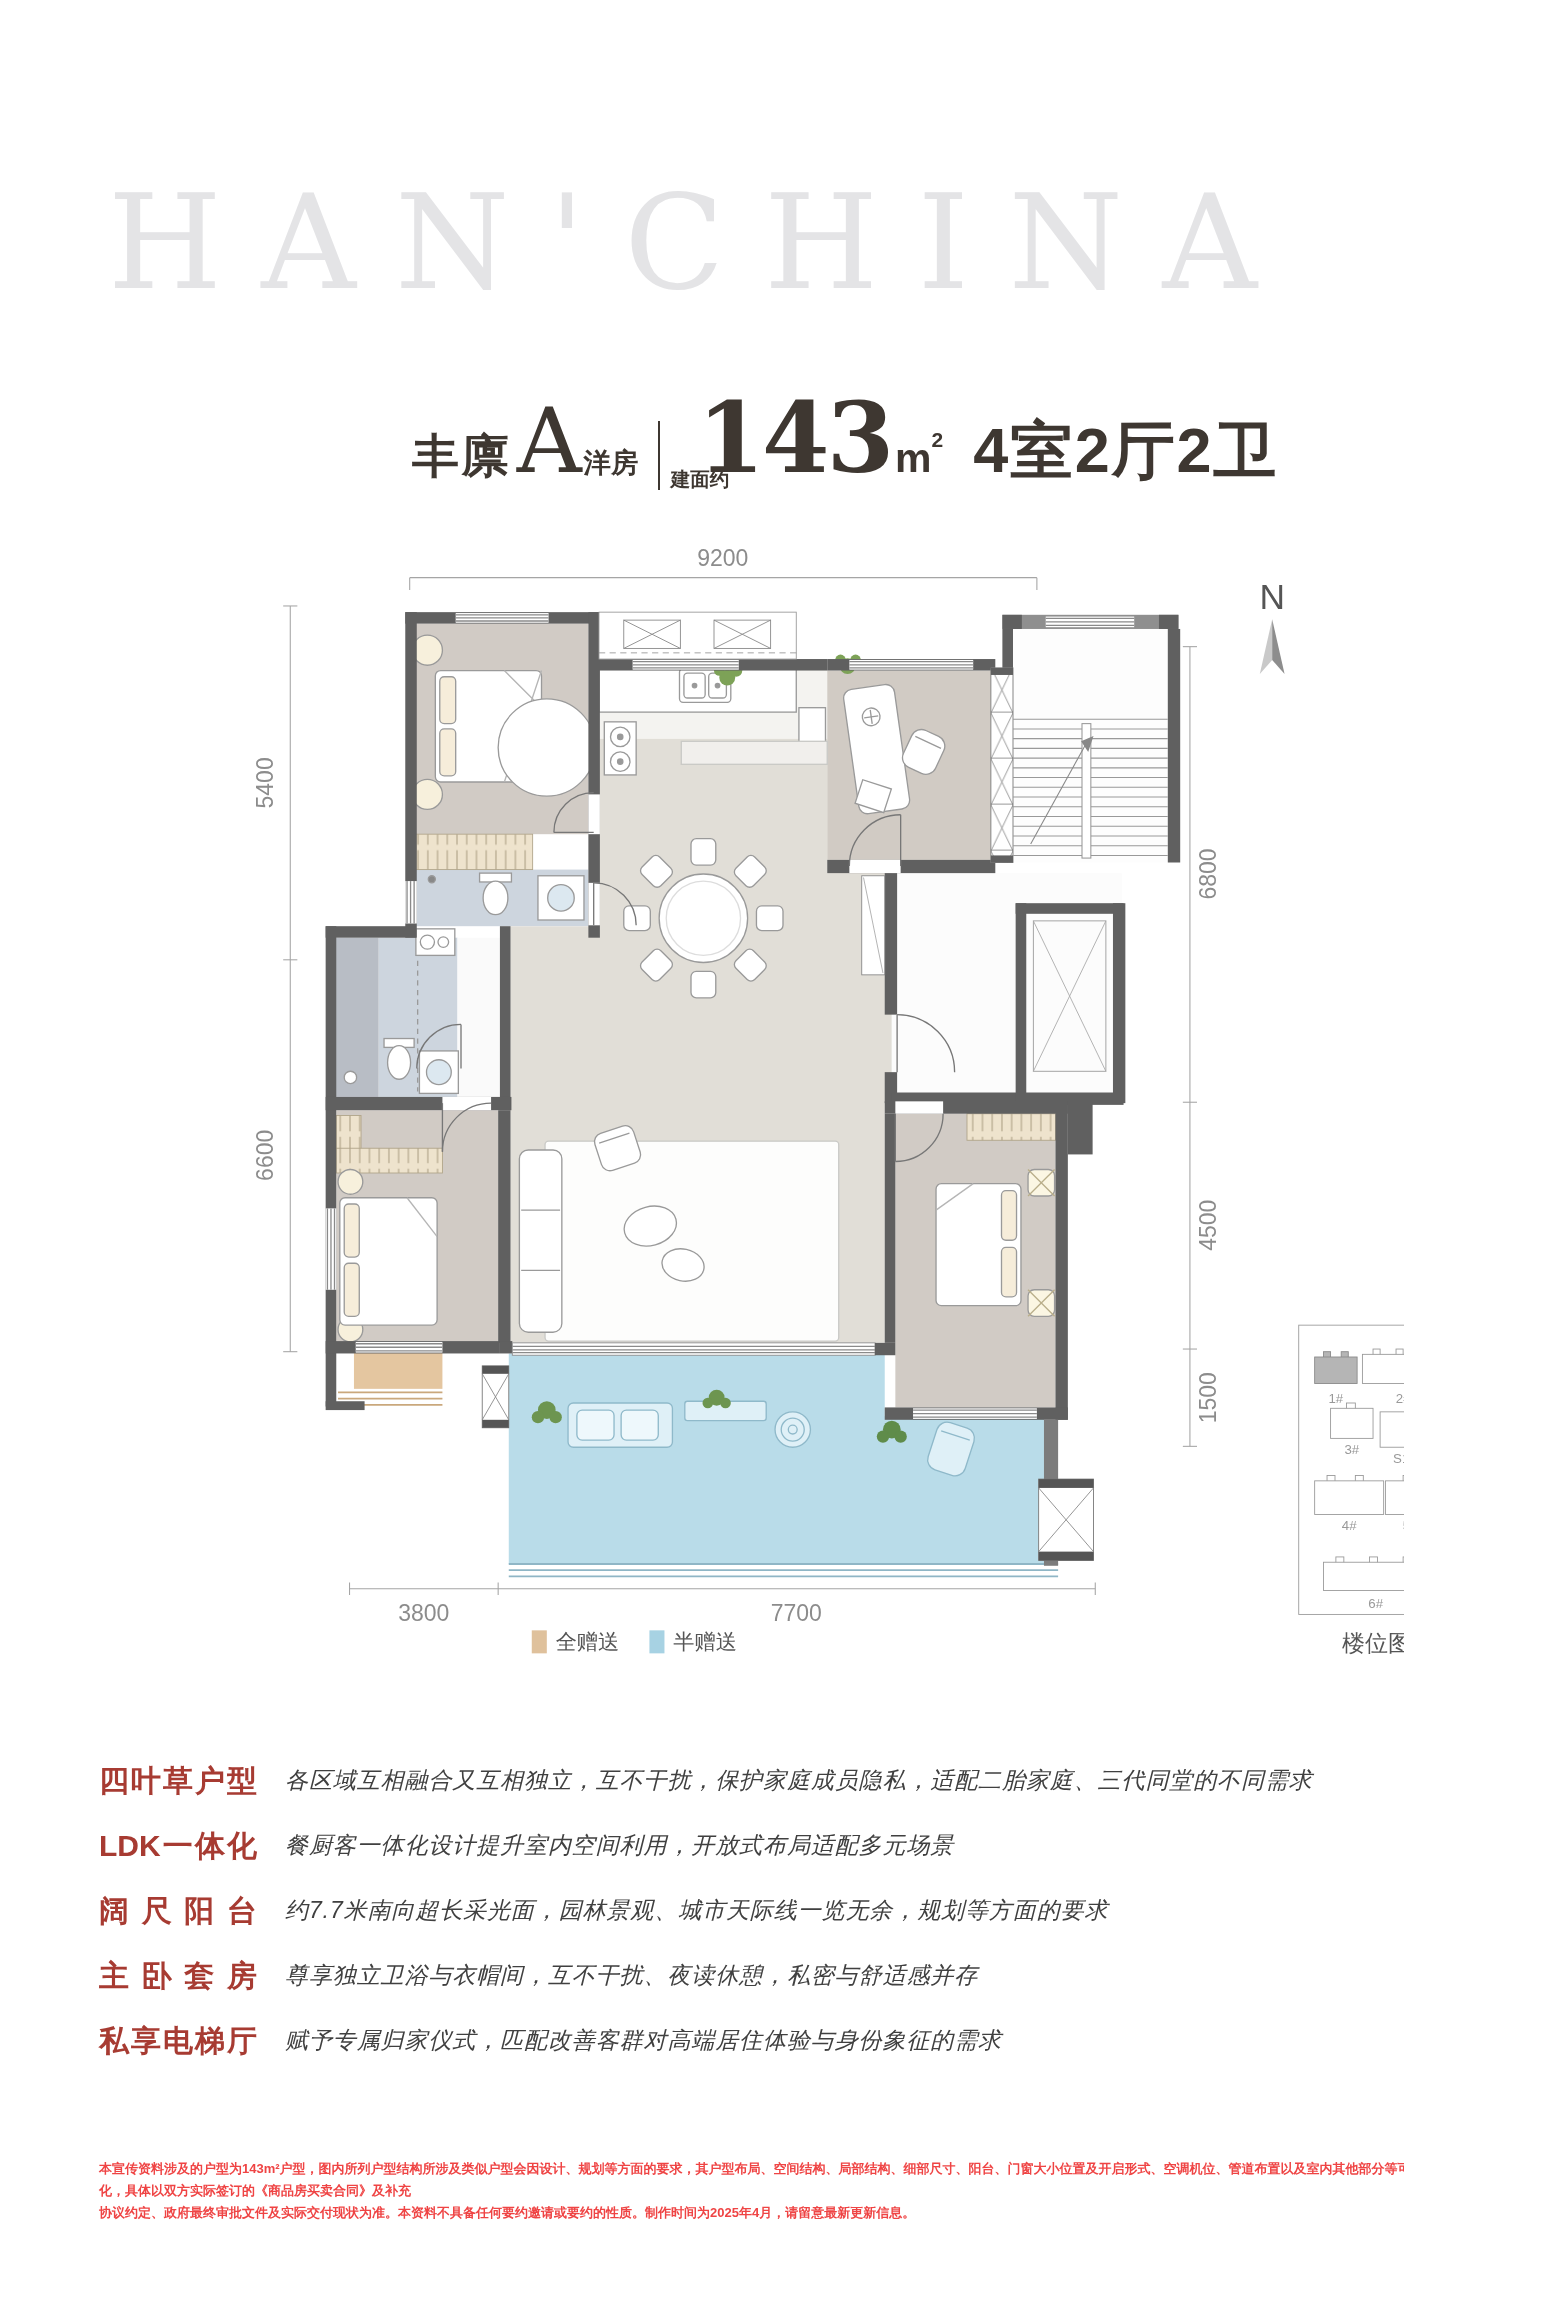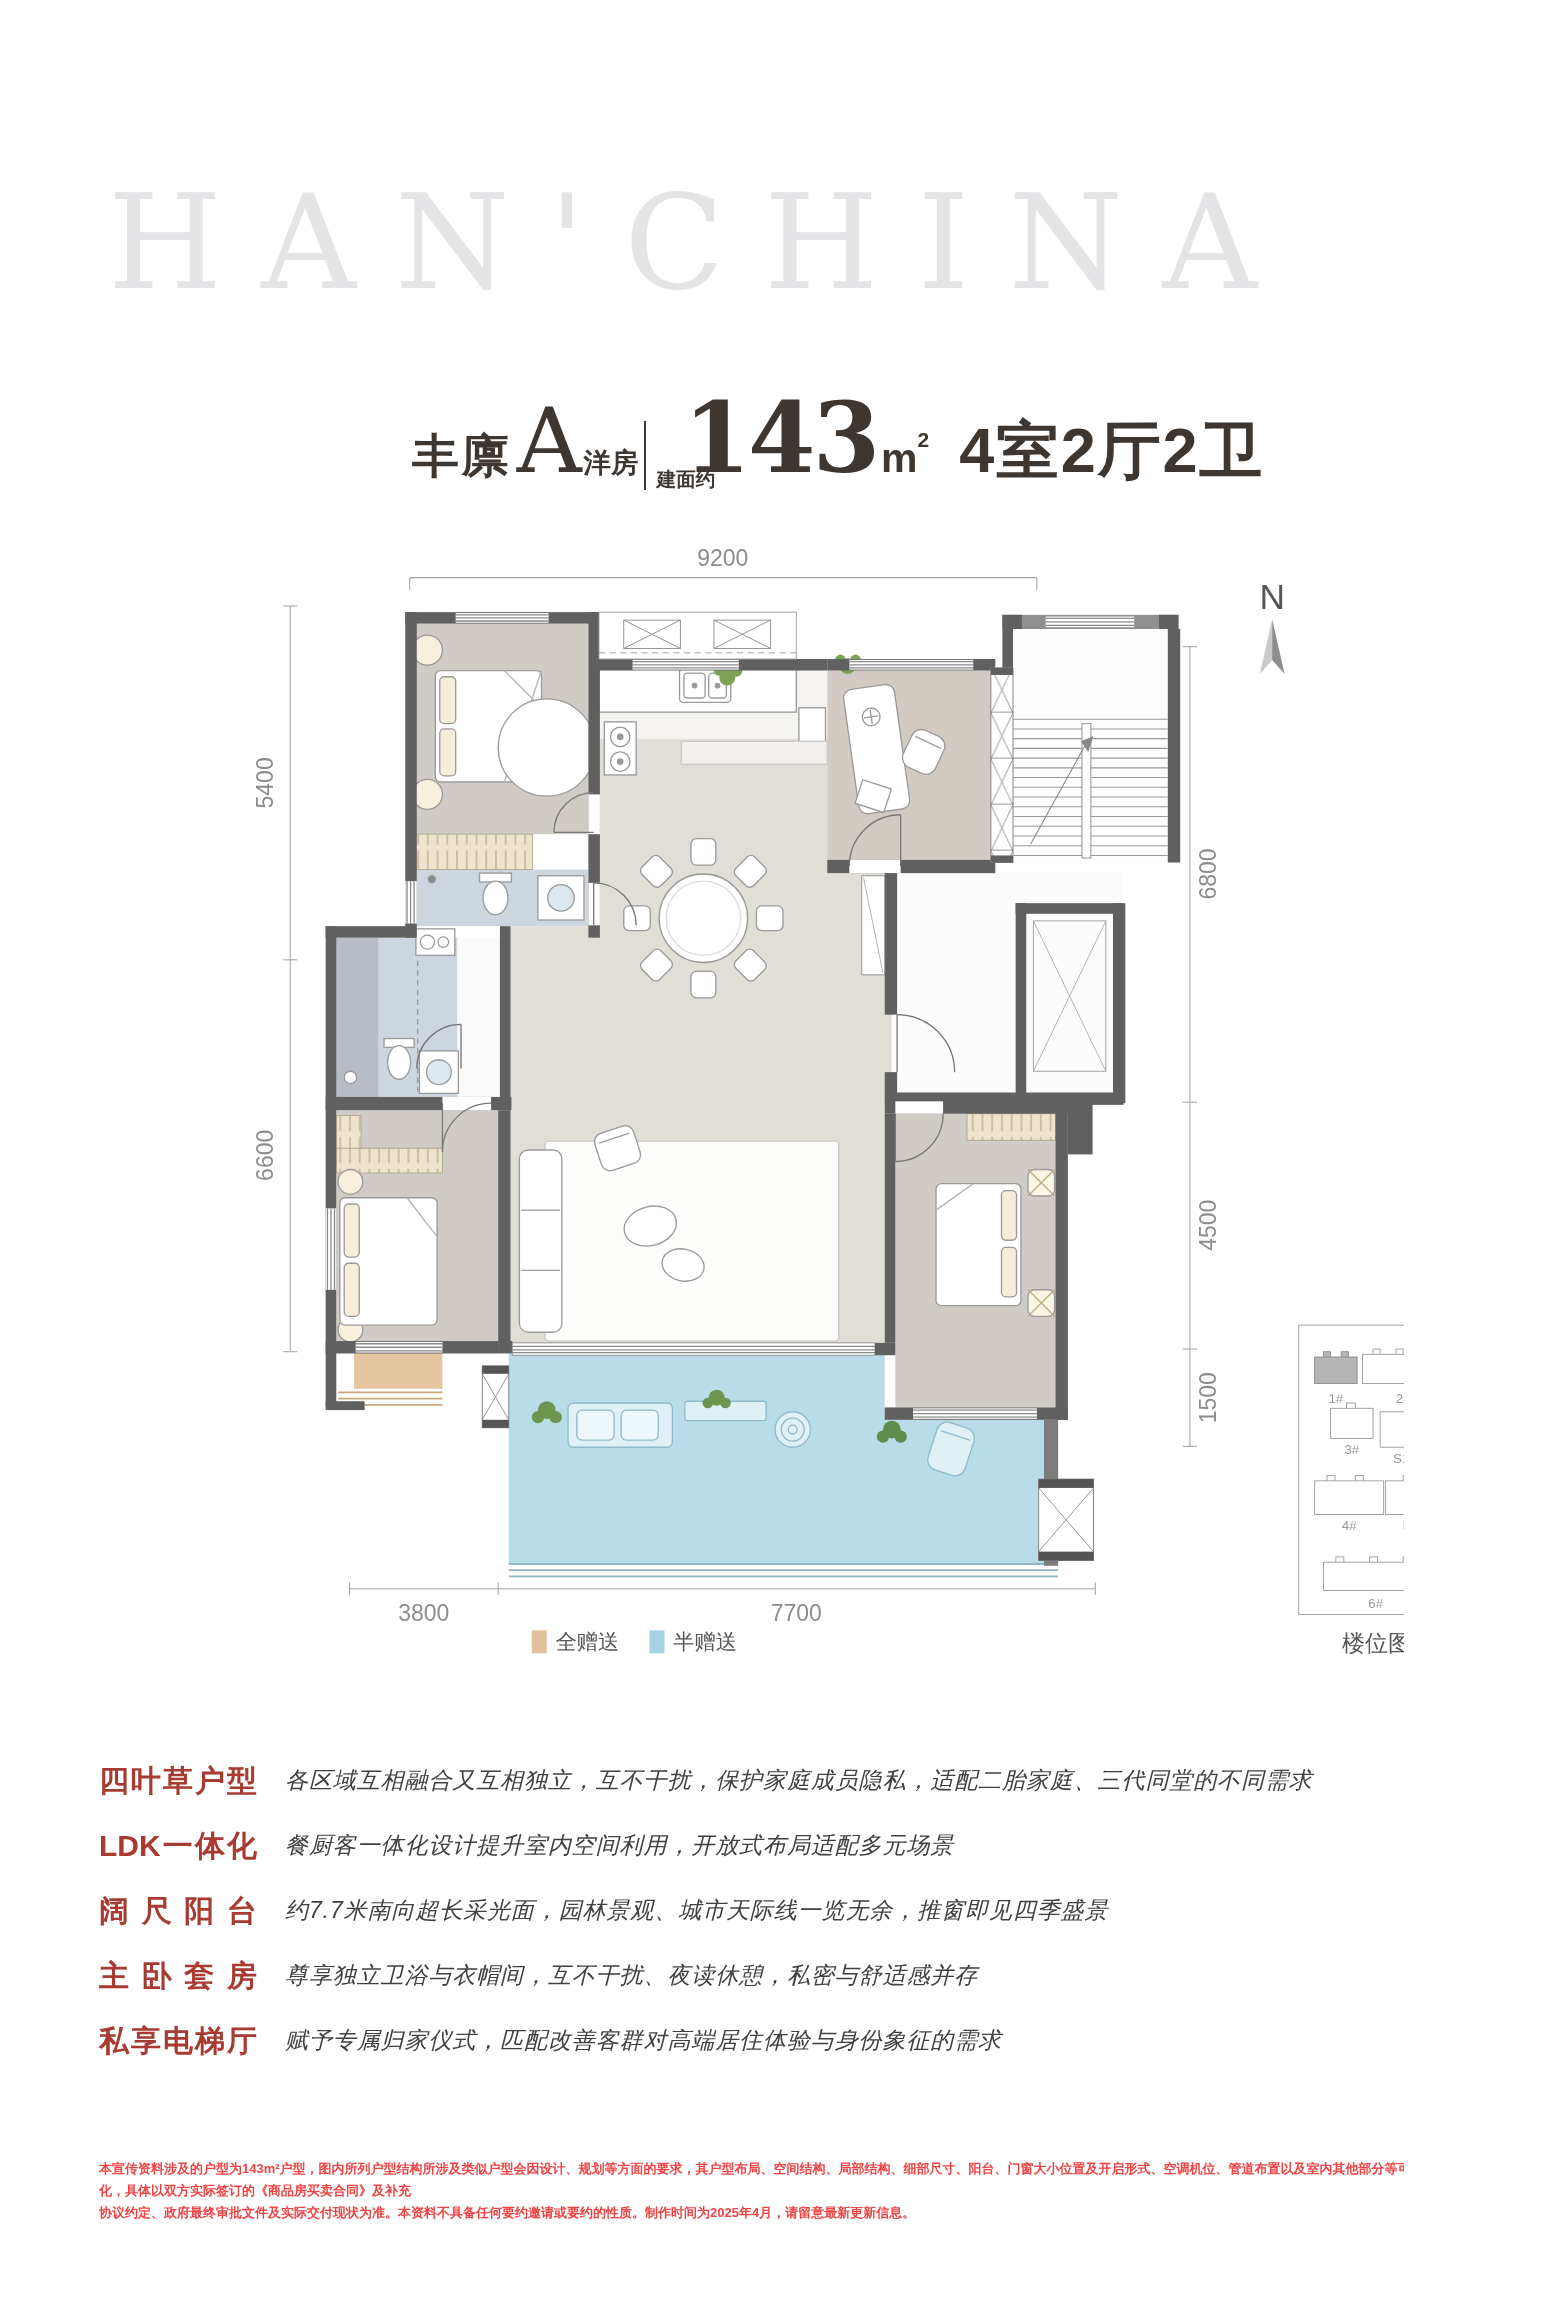--- a/index.html
+++ b/index.html
@@ -7,21 +7,21 @@
         font-family:"Liberation Sans",sans-serif;color:#3e3731;}
   
   .watermark{position:absolute;top:166px;left:0;width:100%;text-align:center;
     font-family:"DejaVu Serif",serif;font-size:131px;letter-spacing:0.30em;
     color:#e4e4e6;white-space:nowrap;font-weight:400;}
   
   .title-row{position:absolute;top:381px;left:412px;display:flex;align-items:baseline;
     color:#3e3731;white-space:nowrap;}
   .t-name{font-size:47px;font-weight:700;letter-spacing:2.7px;}
   .t-letter{font-family:"DejaVu Serif",serif;font-size:90px;font-weight:400;margin:0 1.8px 0 5.3px;}
-  .t-suffix{font-size:27.4px;font-weight:600;}
+  .t-suffix{font-size:27.4px;font-weight:600;margin-right:14px;}
   .t-divider{width:2.7px;height:69px;background:#3e3731;align-self:flex-end;margin:0 10.6px 5.3px 5.3px;}
   .t-areaprefix{width:21px;font-size:19.5px;font-weight:600;line-height:1.2;
     word-break:break-all;align-self:flex-end;margin:0 5.3px 3.5px 0;}
   .t-areaval{font-family:"DejaVu Serif",serif;font-size:97px;font-weight:700;letter-spacing:-2.7px;}
   .t-unit{font-size:41px;font-weight:600;margin-left:3.5px;}
   .t-unit sup{font-size:21px;vertical-align:25px;}
   .t-layout{font-size:63px;font-weight:600;letter-spacing:1.8px;margin-left:30px;text-align:right;}
   
   .features{position:absolute;top:1763px;left:99px;width:1398px;}
   .feature-row{display:flex;align-items:flex-start;margin-bottom:30px;}
@@ -467,21 +467,21 @@
     <div class="feature-row">
       <span class="feature-label">四叶草户型</span>
       <span class="feature-desc">各区域互相融合又互相独立，互不干扰，保护家庭成员隐私，适配二胎家庭、三代同堂的不同需求</span>
     </div>
     <div class="feature-row">
       <span class="feature-label">LDK一体化</span>
       <span class="feature-desc">餐厨客一体化设计提升室内空间利用，开放式布局适配多元场景</span>
     </div>
     <div class="feature-row">
       <span class="feature-label">阔尺阳台</span>
-      <span class="feature-desc">约7.7米南向超长采光面，园林景观、城市天际线一览无余，推窗即见四季盛景</span>
+      <span class="feature-desc">约7.7米南向超长采光面，园林景观、城市天际线一览无余，规划等方面的要求</span>
     </div>
     <div class="feature-row">
       <span class="feature-label">主卧套房</span>
       <span class="feature-desc">尊享独立卫浴与衣帽间，互不干扰、夜读休憩，私密与舒适感并存</span>
     </div>
     <div class="feature-row">
       <span class="feature-label">私享电梯厅</span>
       <span class="feature-desc">赋予专属归家仪式，匹配改善客群对高端居住体验与身份象征的需求</span>
     </div>
   </div>

